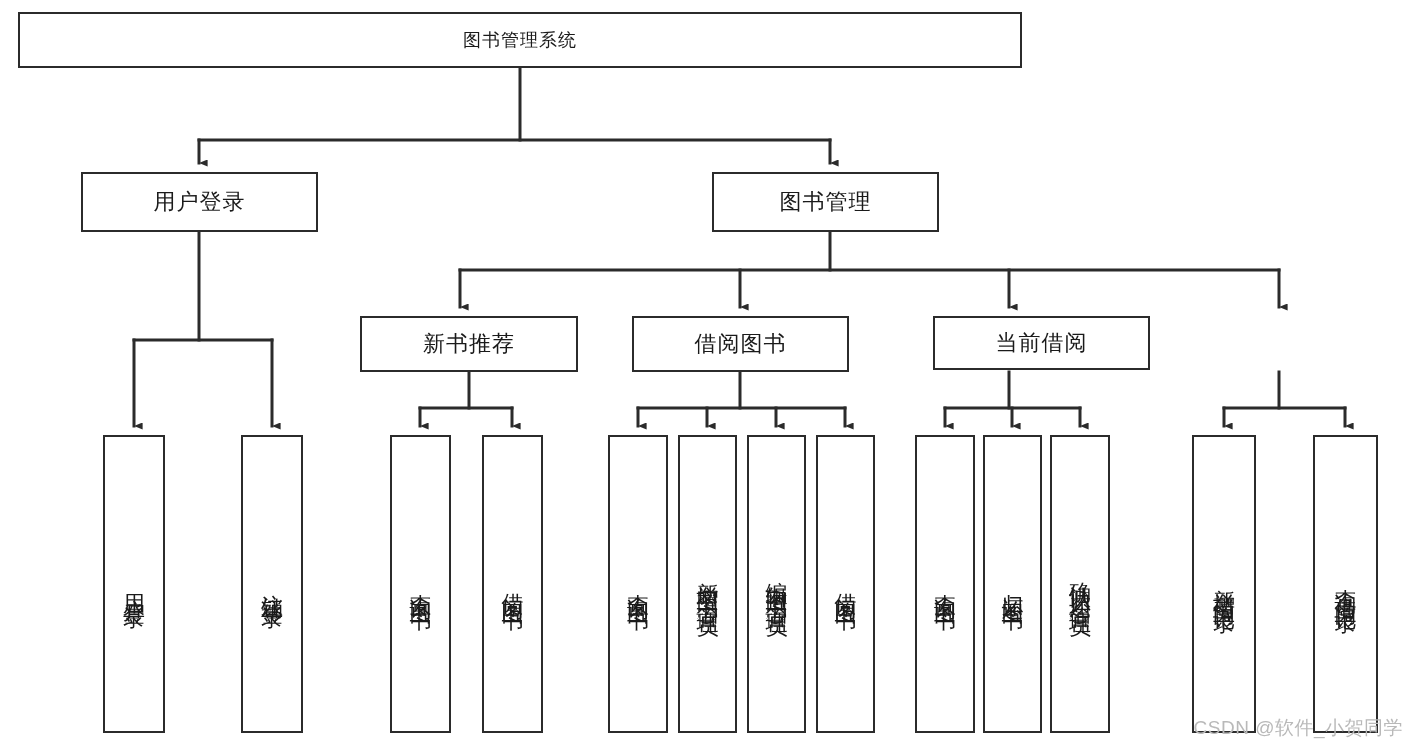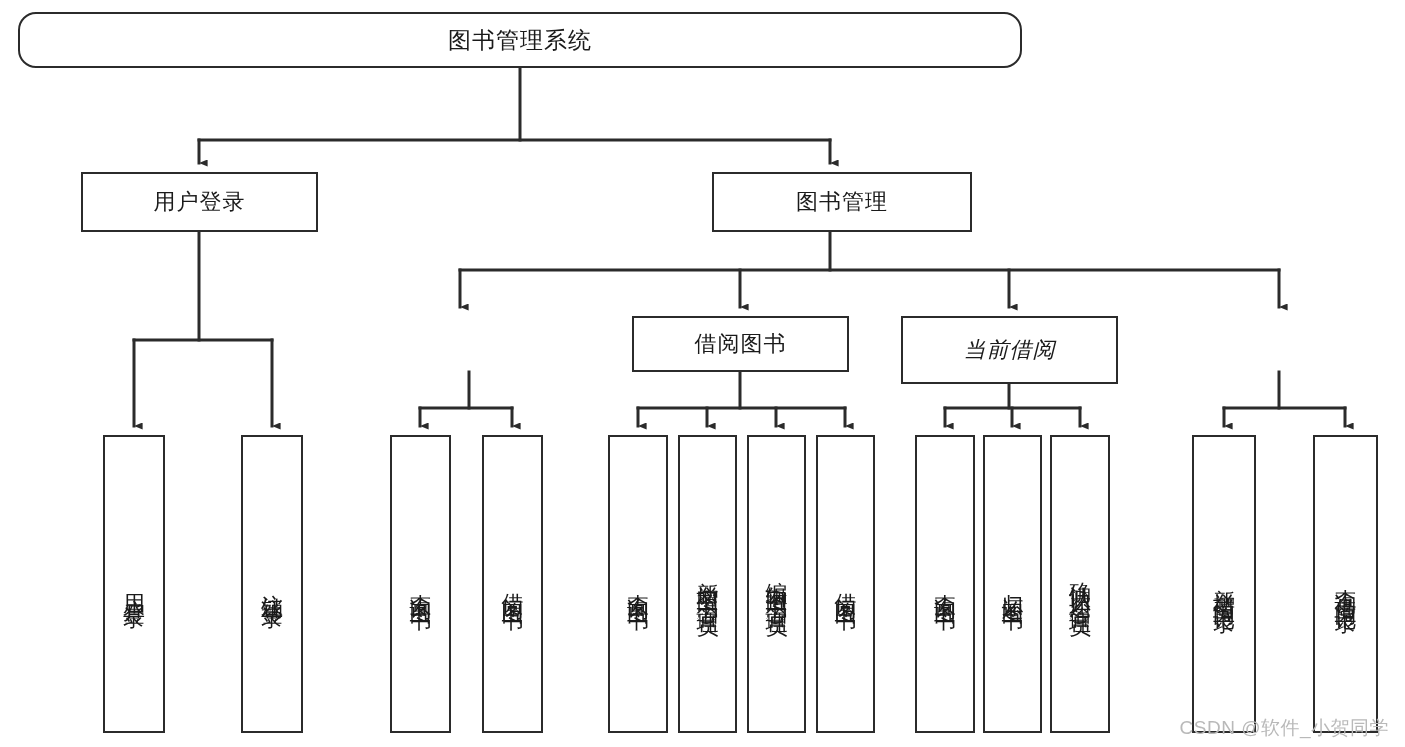--- a/index.html
+++ b/index.html
@@ -34,35 +34,34 @@
     justify-content: center;
     color: #1a1a1a;
     z-index: 2;
   }
   .node-h {
     font-size: 22px;
     letter-spacing: 1px;
     white-space: nowrap;
   }
   .node-root {
-    font-size: 23px;
-    border-radius: 18px;
+    font-size: 18px;
   }
   .node-v {
     font-size: 22px;
     writing-mode: vertical-rl;
     text-orientation: upright;
     letter-spacing: 5px;
     line-height: 1;
     white-space: nowrap;
     padding-top: 4px;
   }
   .watermark {
     position: absolute;
-    right: 16px;
+    right: 2px;
     bottom: 6px;
     font-size: 19px;
     color: #b9b9b9;
     white-space: nowrap;
     z-index: 5;
     letter-spacing: 0.5px;
   }
 </style>
 </head>
 <body>
@@ -115,24 +114,25 @@
       <path d="M1279,372 L1279,408"></path>
       <path d="M1224,408 L1345,408"></path>
       <path d="M1224,408 L1224,426" marker-end="url(#arrowhead)"></path>
       <path d="M1345,408 L1345,426" marker-end="url(#arrowhead)"></path>
     </g>
   </svg>
 
   <div class="node node-h node-root" style="left:18px; top:12px; width:1004px; height:56px;">图书管理系统</div>
 
   <div class="node node-h" style="left:81px; top:172px; width:237px; height:60px;">用户登录</div>
-  <div class="node node-h" style="left:712px; top:172px; width:260px; height:60px;">图书管理</div>
+  <div class="node node-h" style="left:712px; top:172px; width:227px; height:60px;">图书管理</div>
 
+  <div class="node node-h" style="left:360px; top:316px; width:218px; height:56px;">新书推荐</div>
   <div class="node node-h" style="left:632px; top:316px; width:217px; height:56px;">借阅图书</div>
-  <div class="node node-h" style="left:901px; top:316px; width:217px; height:68px;font-style:italic;">当前借阅</div>
+  <div class="node node-h" style="left:933px; top:316px; width:217px; height:54px;">当前借阅</div>
 
   <div class="node node-v" style="left:103px; top:435px; width:62px; height:298px;">用户登录</div>
   <div class="node node-v" style="left:241px; top:435px; width:62px; height:298px;">注销登录</div>
 
   <div class="node node-v" style="left:390px; top:435px; width:61px; height:298px;">查询图书</div>
   <div class="node node-v" style="left:482px; top:435px; width:61px; height:298px;">借阅图书</div>
 
   <div class="node node-v" style="left:608px; top:435px; width:60px; height:298px;">查询图书</div>
   <div class="node node-v" style="left:678px; top:435px; width:59px; height:298px;">新增图书（管理员）</div>
   <div class="node node-v" style="left:747px; top:435px; width:59px; height:298px;">编辑图书（管理员）</div>

